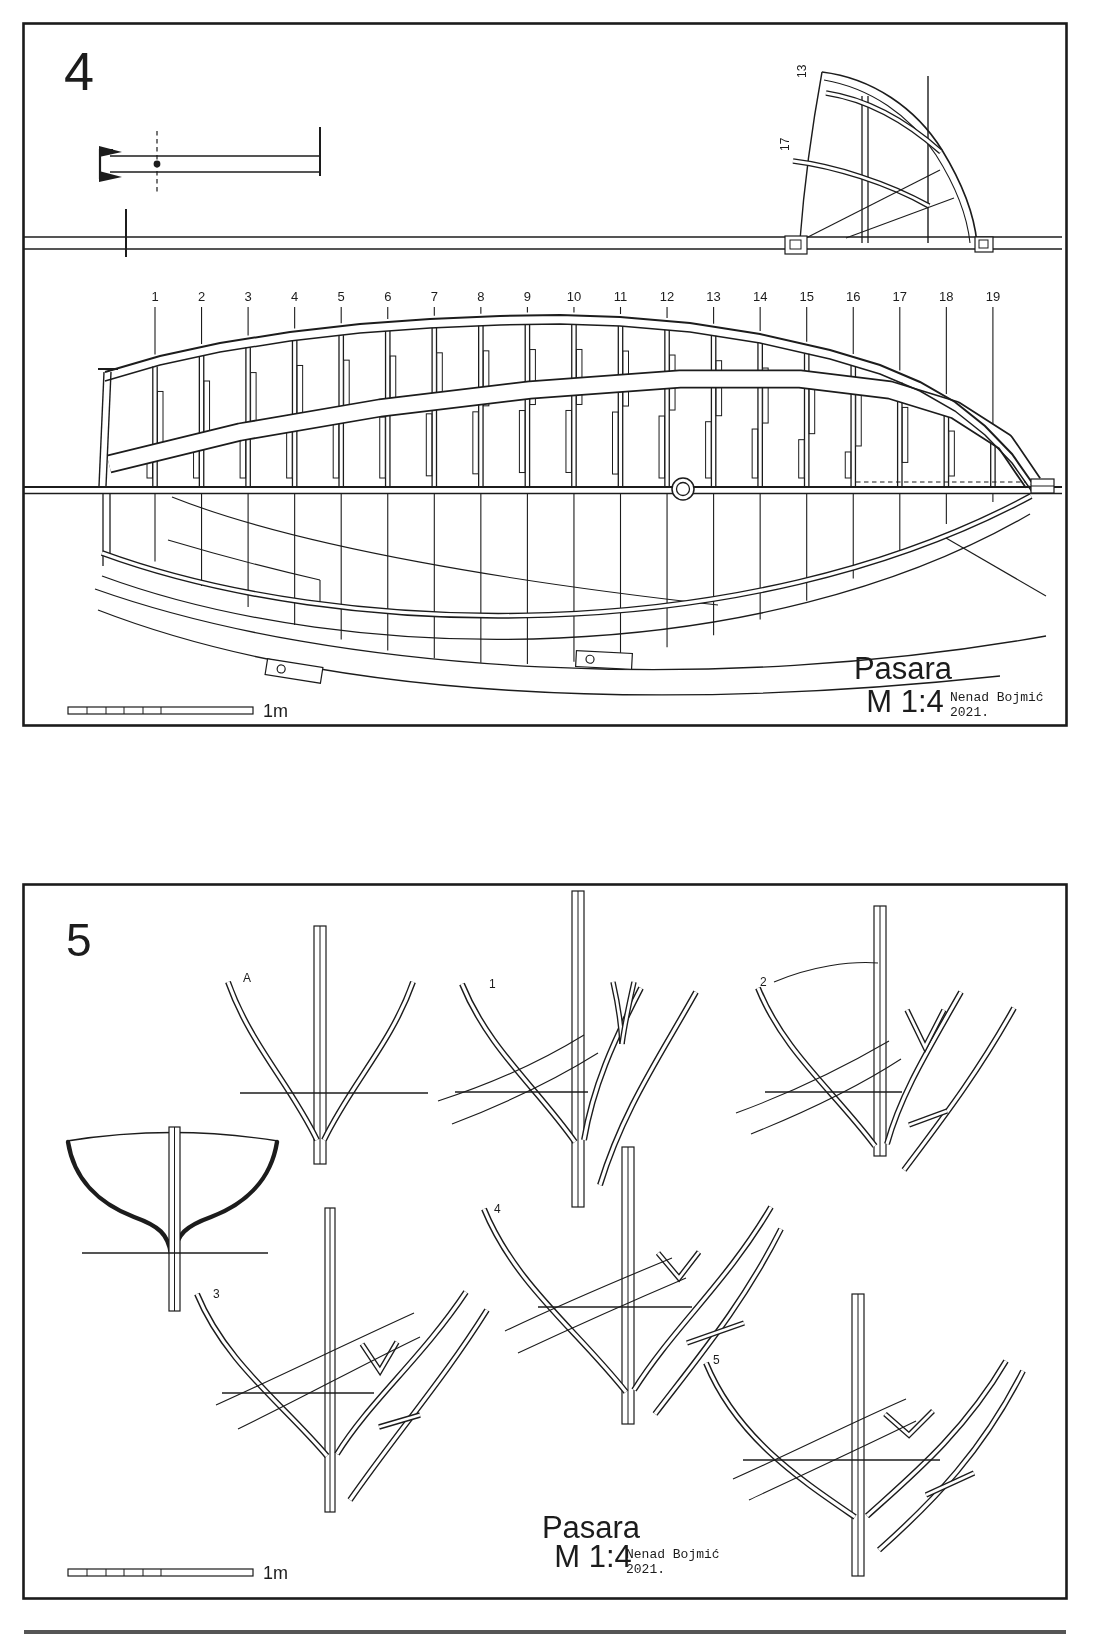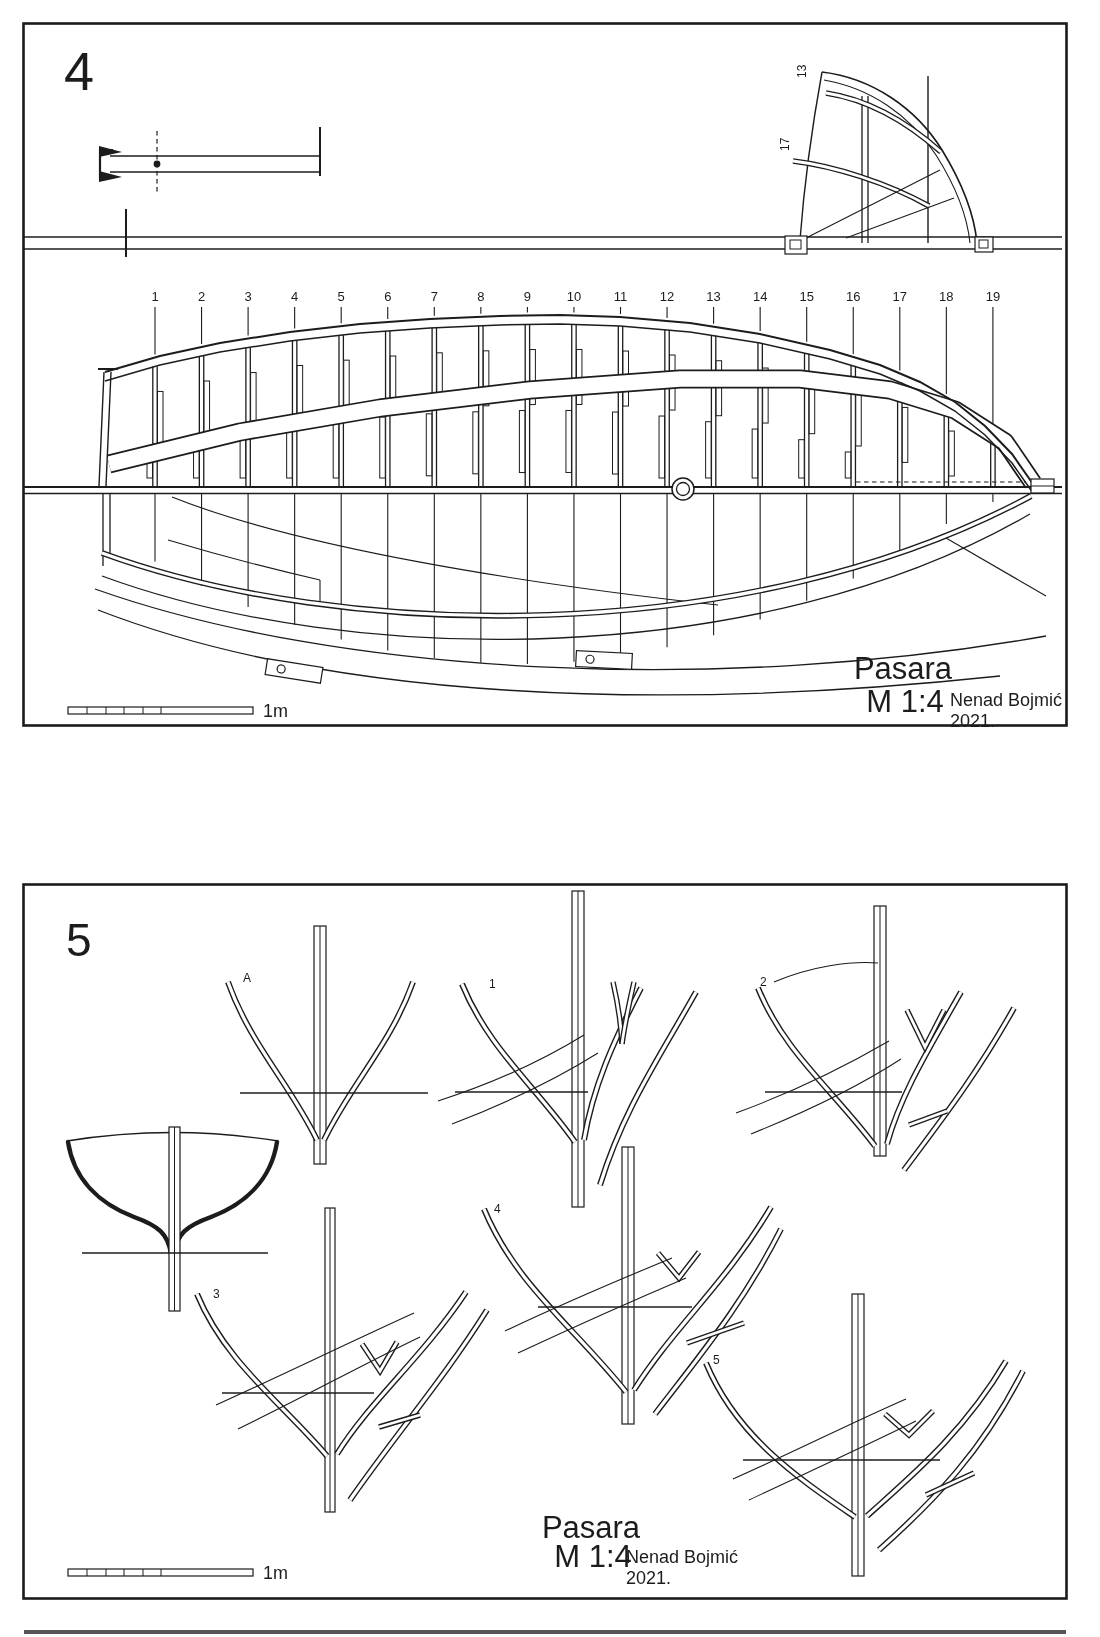--- a/index.html
+++ b/index.html
@@ -8,21 +8,21 @@
   #sheet4{top:22px;height:705px;}
   #sheet5{top:883px;height:717px;}
   .sheet svg{position:absolute;left:0;top:0;width:100%;height:100%;}
   .lbl{position:absolute;color:#1c1c1c;white-space:nowrap;line-height:1;}
   .sheetnum4{left:42px;top:22px;font-size:54px;}
   .sheetnum5{left:44px;top:34px;font-size:46px;}
   .rot{transform:rotate(-90deg);transform-origin:0 100%;font-size:12px;}
   .framelab{font-size:12px;}
   .scalelab{font-size:18px;}
   .title{font-size:31px;width:150px;text-align:center;}
-  .credit{font-size:18px;line-height:1.18;}
+  .credit{font-size:13px;line-height:1.18;font-family:Liberation Mono, monospace;}
   
   .w10{stroke:#1c1c1c;stroke-width:1.0;fill:none}
   .w11{stroke:#1c1c1c;stroke-width:1.1;fill:none}
   .w13{stroke:#1c1c1c;stroke-width:1.3;fill:none}
   .w14{stroke:#1c1c1c;stroke-width:1.4;fill:none}
   .w16{stroke:#1c1c1c;stroke-width:1.6;fill:none}
   .w20{stroke:#1c1c1c;stroke-width:2;fill:none}
   .w22{stroke:#1c1c1c;stroke-width:2.2;fill:none}
   .th{stroke:#1c1c1c;stroke-width:4.4;fill:none;stroke-linecap:round}
   .b{stroke:#1c1c1c;stroke-width:6;fill:none}

